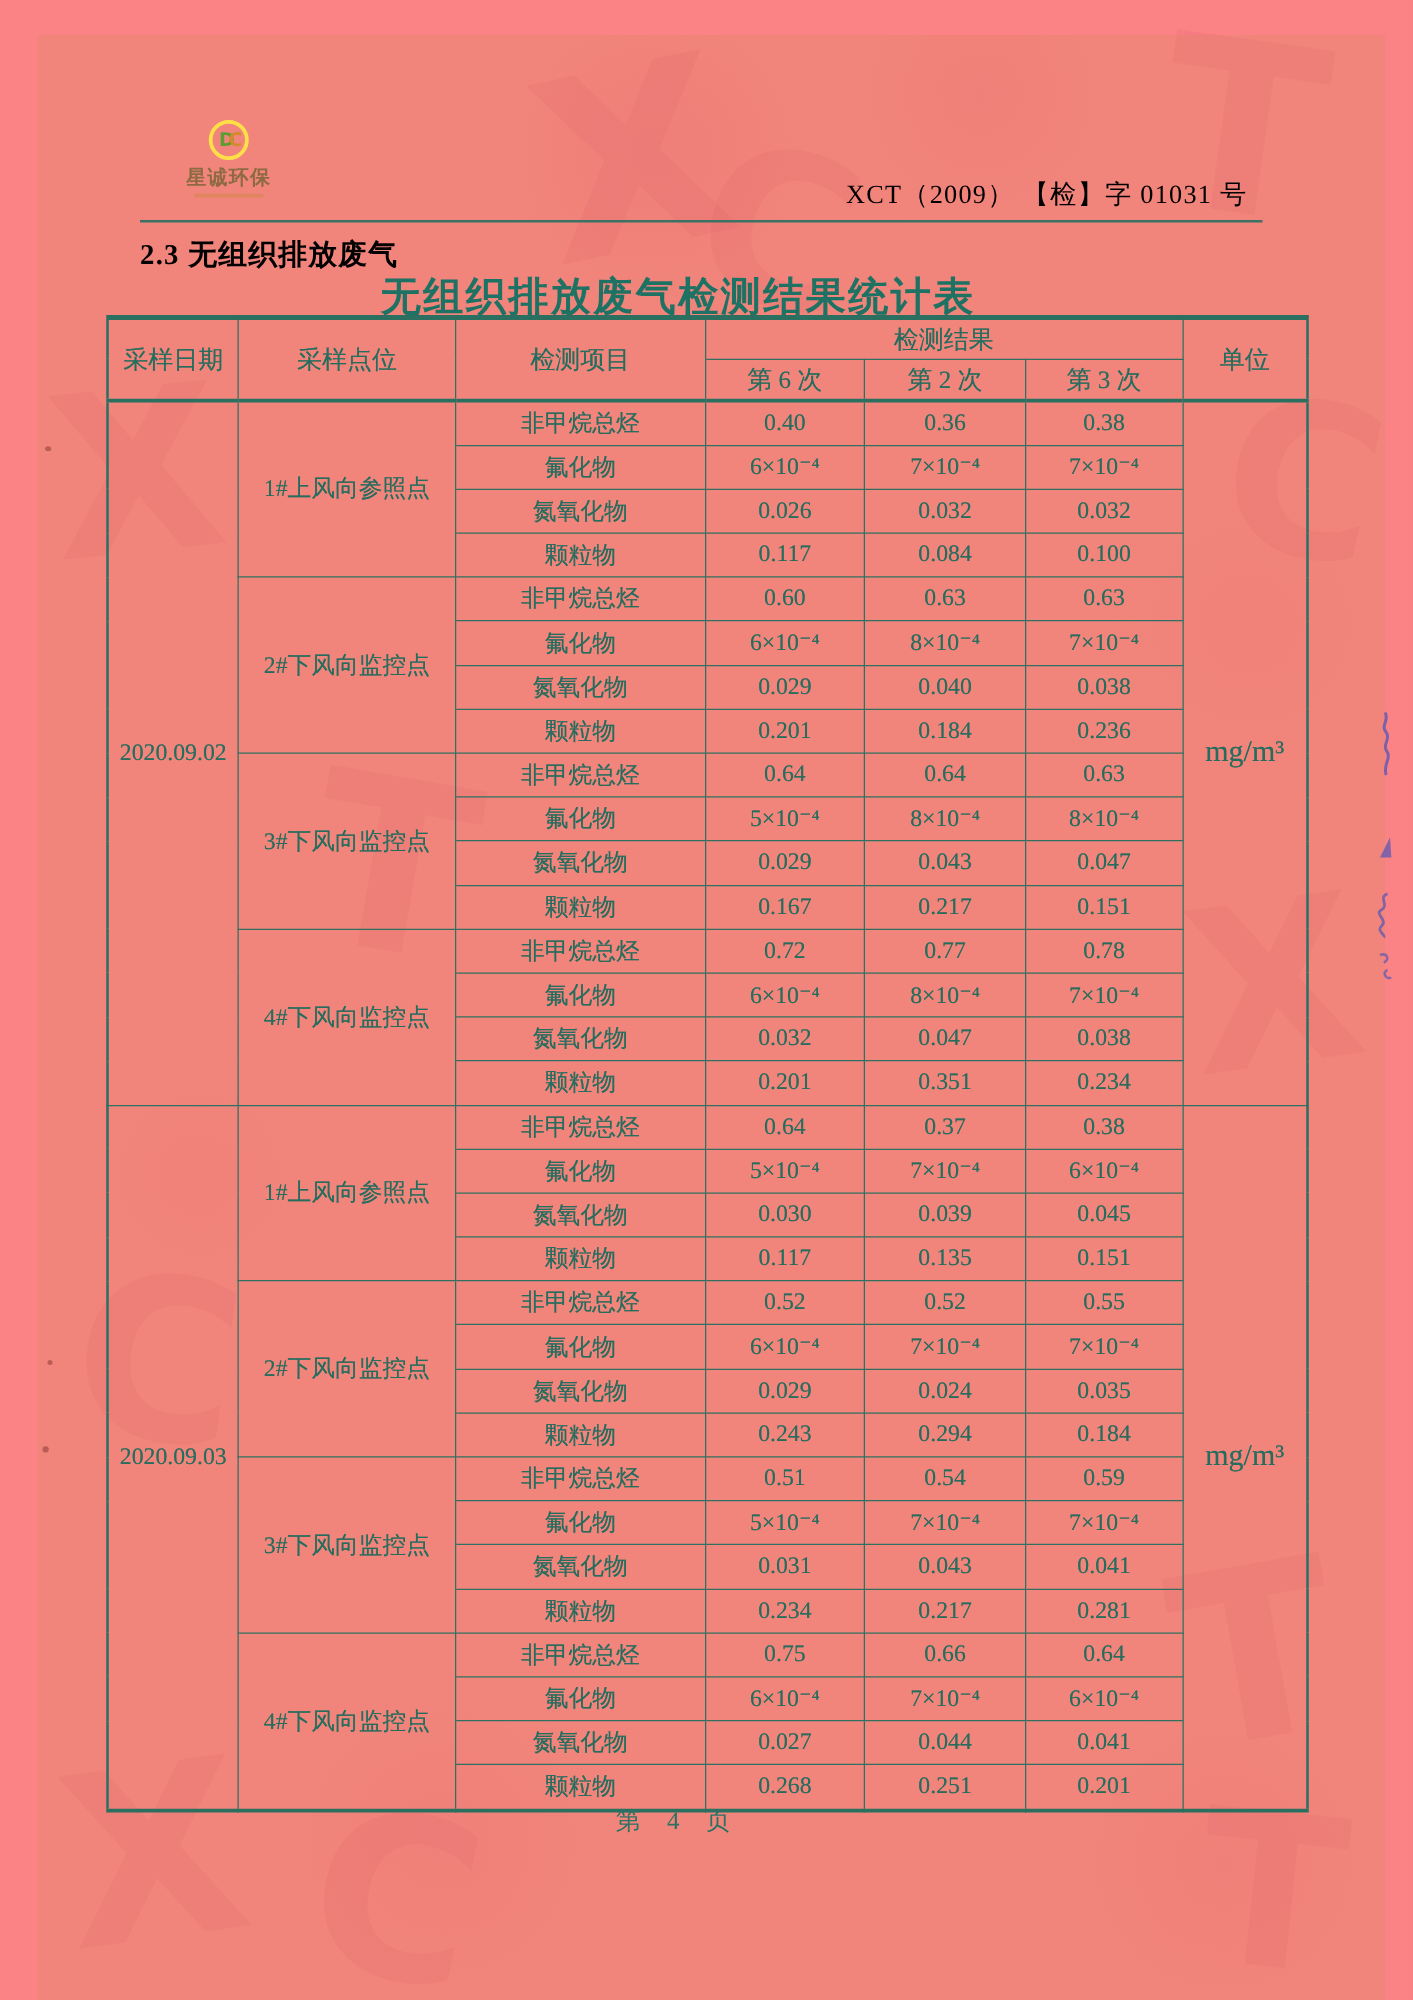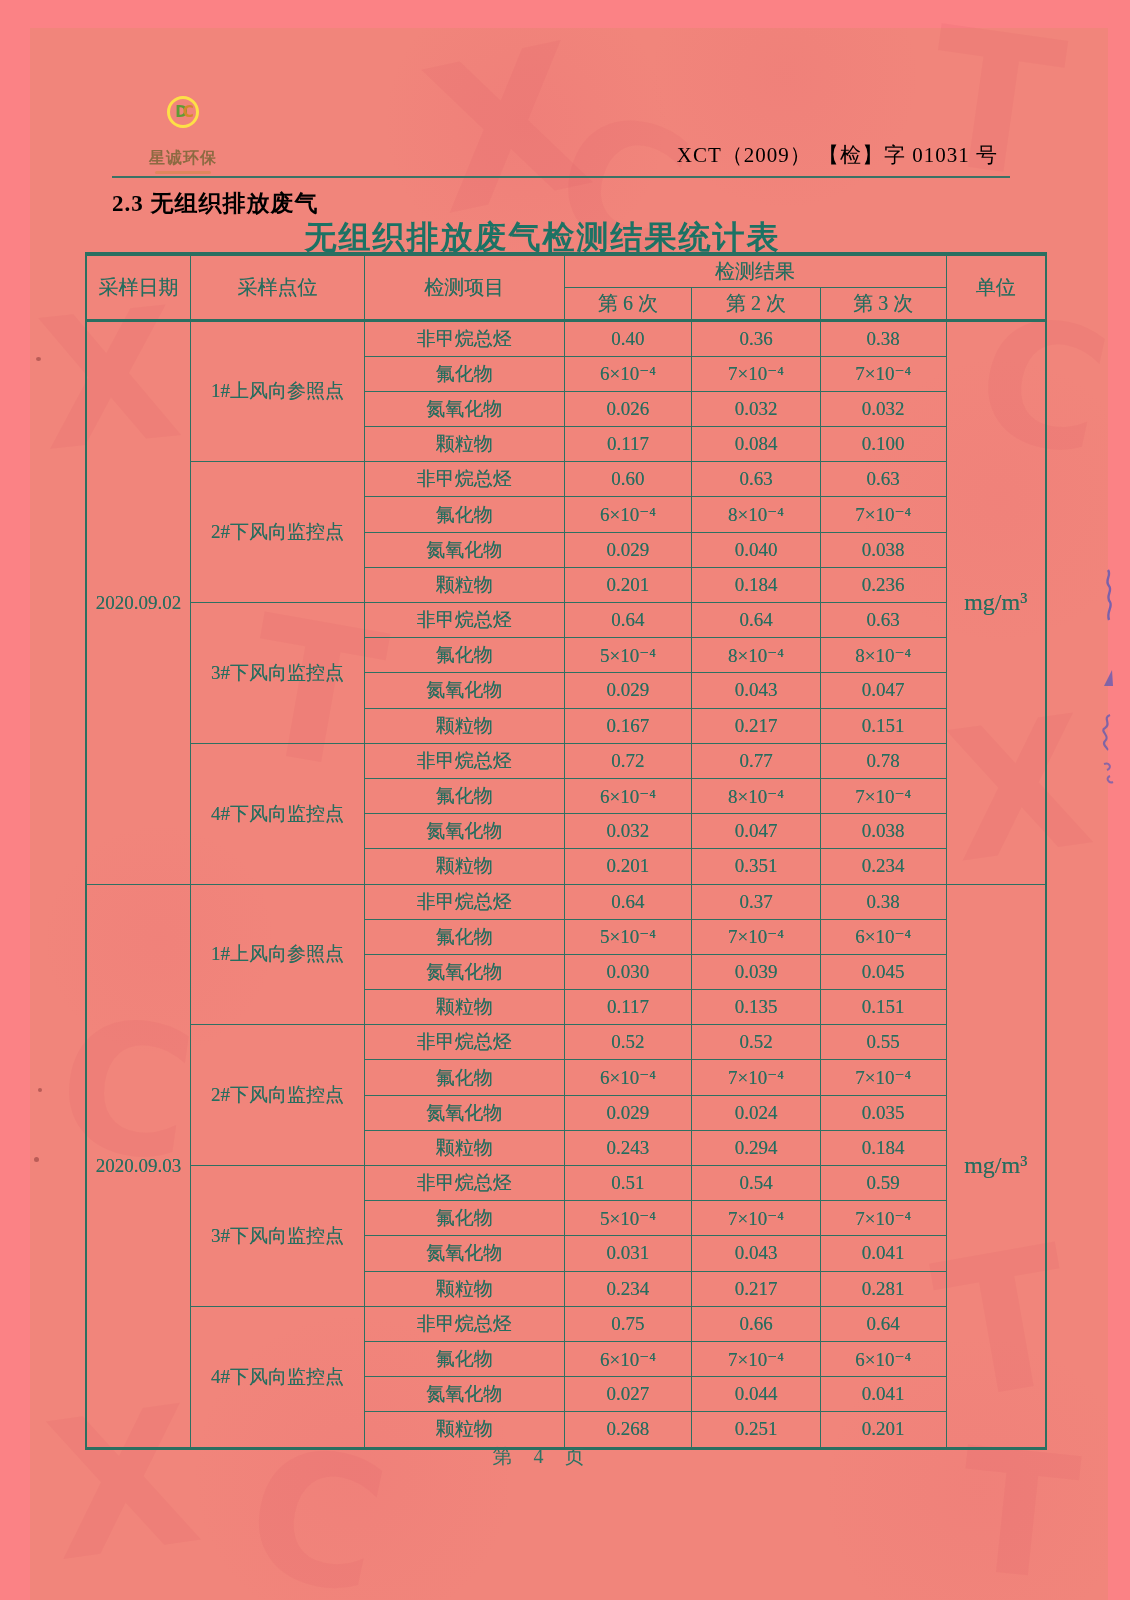--- a/index.html
+++ b/index.html
@@ -30,21 +30,21 @@
   }
   
   .logo{position:absolute;left:128px;top:96px;width:110px;text-align:center;}
   .logo-ring{
     display:inline-block;width:26px;height:26px;border:3px solid #fde047;border-radius:50%;
     line-height:26px;text-align:center;font-family:"DejaVu Sans",sans-serif;
     font-weight:bold;font-size:15px;letter-spacing:-3px;
   }
   .logo-ring .d{color:#5e9c34;}
   .logo-ring .c{color:#d28a2a;margin-left:-2px;}
-  .logo-name{margin-top:20px;font-size:16px;font-weight:bold;color:#8d6a42;letter-spacing:1px;}
+  .logo-name{margin-top:4px;font-size:16px;font-weight:bold;color:#8d6a42;letter-spacing:1px;}
   .logo-tag{margin:2px auto 0;width:56px;height:3px;background:rgba(205,135,60,.45);border-radius:2px;}
   
   .doc-number{
     position:absolute;right:132px;top:141px;font-size:21px;color:#000000;
     letter-spacing:1px;white-space:nowrap;
   }
   .header-rule{position:absolute;left:112px;top:176px;width:898px;height:2px;background:#3b7265;}
   .section-heading{
     position:absolute;left:112px;top:188px;font-size:23px;font-weight:bold;color:#000000;
     letter-spacing:1px;

